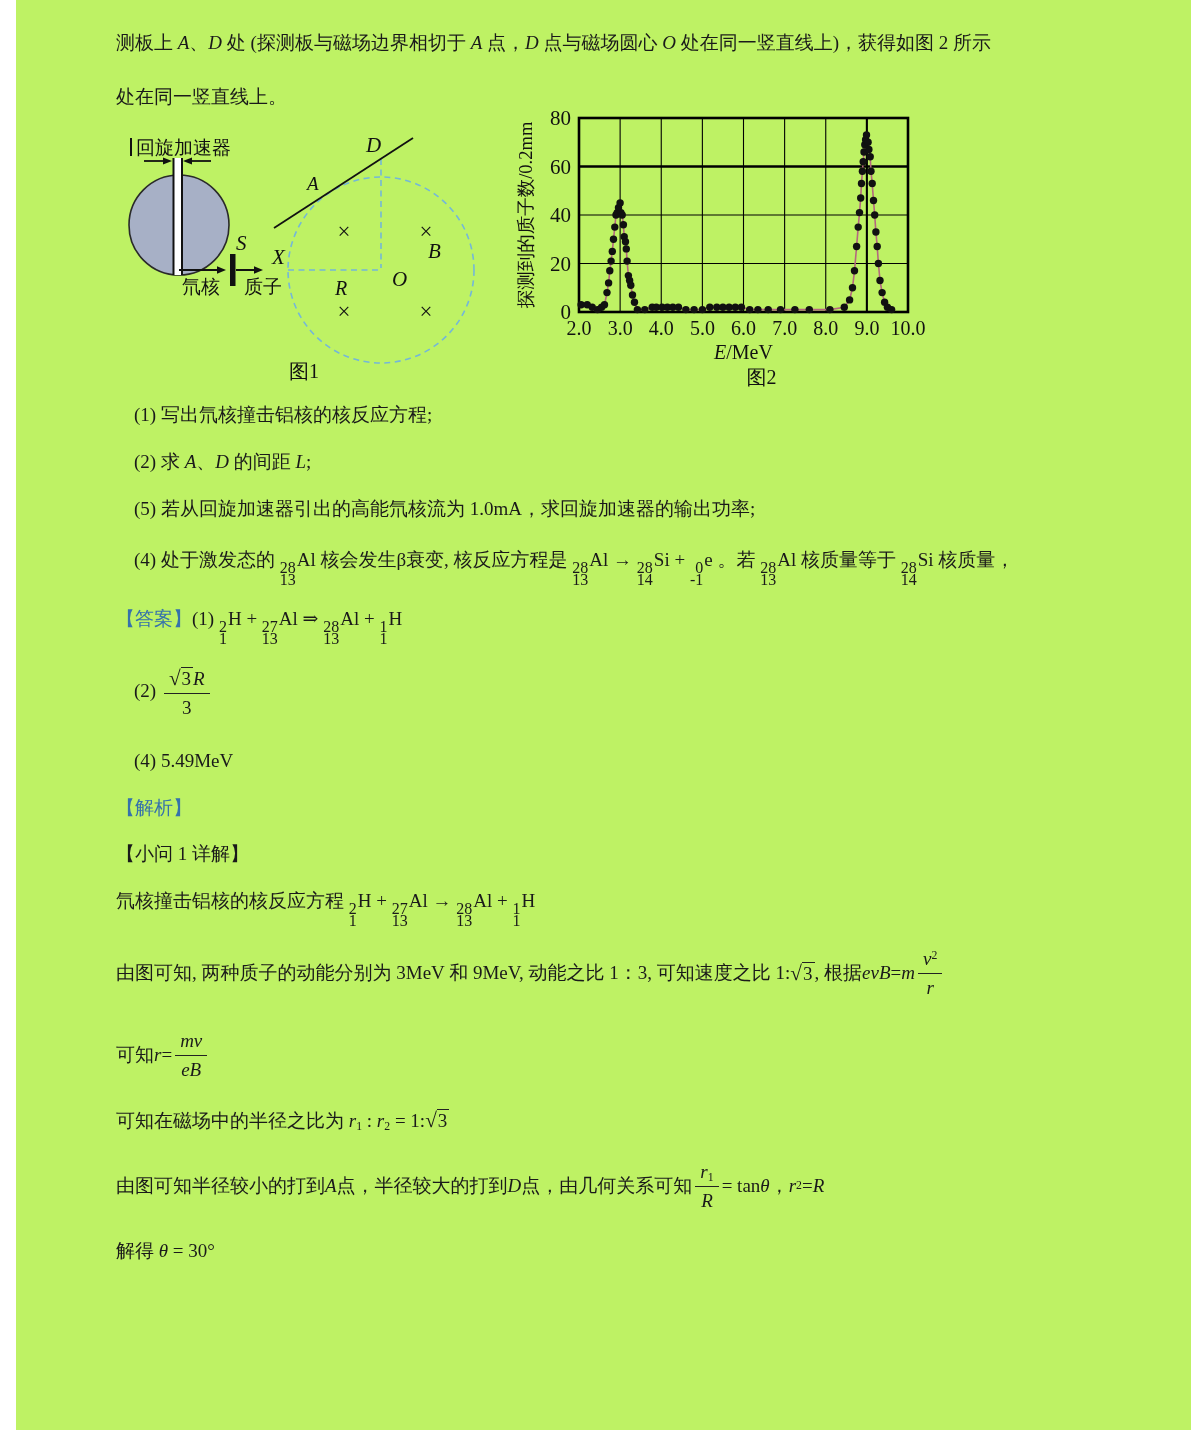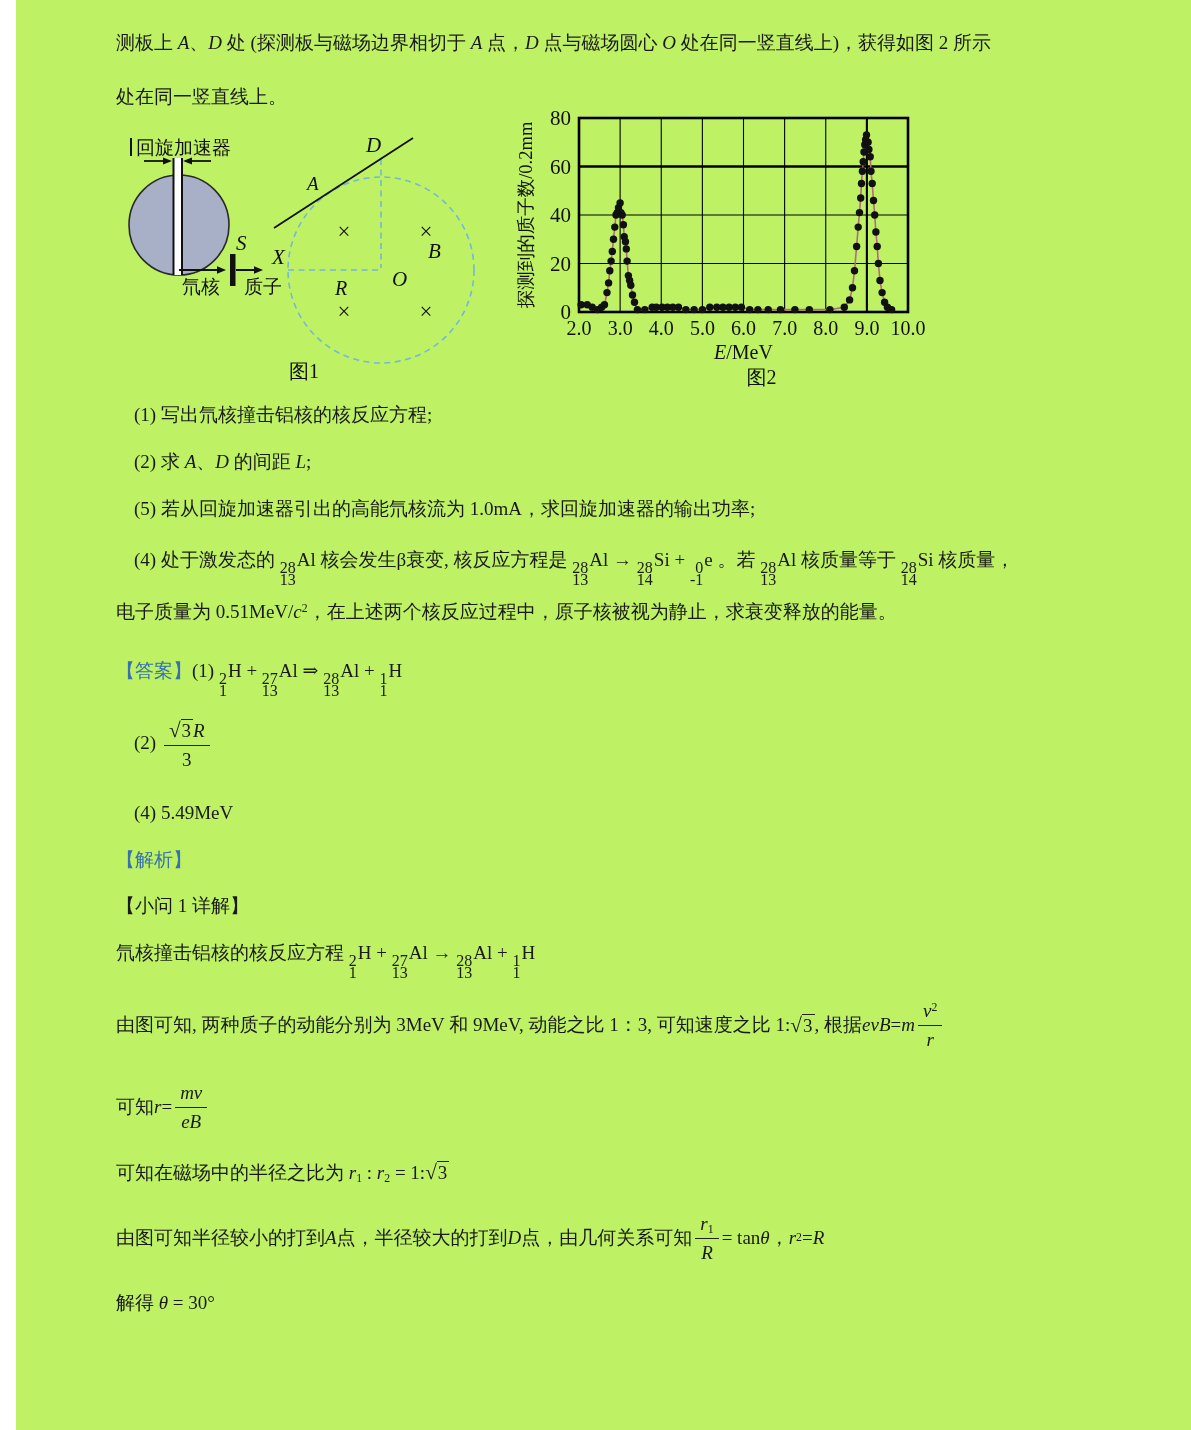--- a/index.html
+++ b/index.html
@@ -233,21 +233,20 @@
         </span><span class="nuc-el">Si</span></span> + <span class="nuc"><span class="nuc-sc">
           <span class="nuc-a">0</span>
           <span class="nuc-z">-1</span>
         </span><span class="nuc-el">e</span></span> 。若 <span class="nuc"><span class="nuc-sc">
           <span class="nuc-a">28</span>
           <span class="nuc-z">13</span>
         </span><span class="nuc-el">Al</span></span> 核质量等于 <span class="nuc"><span class="nuc-sc">
           <span class="nuc-a">28</span>
           <span class="nuc-z">14</span>
         </span><span class="nuc-el">Si</span></span> 核质量，</div>
-  <div class="para q4b">电子质量为 0.51MeV/<span class="var">c</span><sup>2</sup>，在上述两个核反应过程中，原子核被视为静止，求衰变释放的能量。</div>
 
   <div class="para ans1">
     <span class="blue" style="color: rgb(54, 114, 171);">【答案】</span><span>(1)  <span class="nuc"><span class="nuc-sc">
             <span class="nuc-a">2</span>
             <span class="nuc-z">1</span>
           </span><span class="nuc-el">H</span></span> + <span class="nuc"><span class="nuc-sc">
             <span class="nuc-a">27</span>
             <span class="nuc-z">13</span>
           </span><span class="nuc-el">Al</span></span> ⇒ <span class="nuc"><span class="nuc-sc">
             <span class="nuc-a">28</span>

